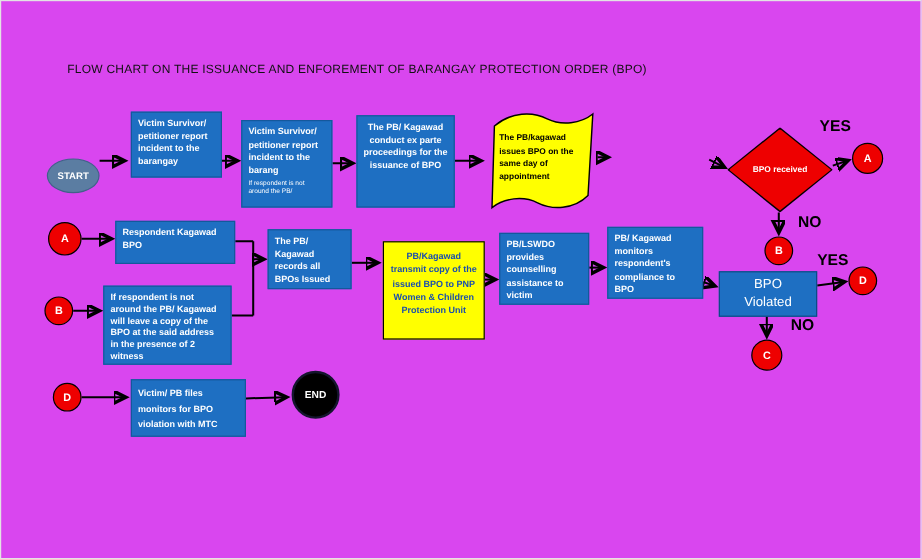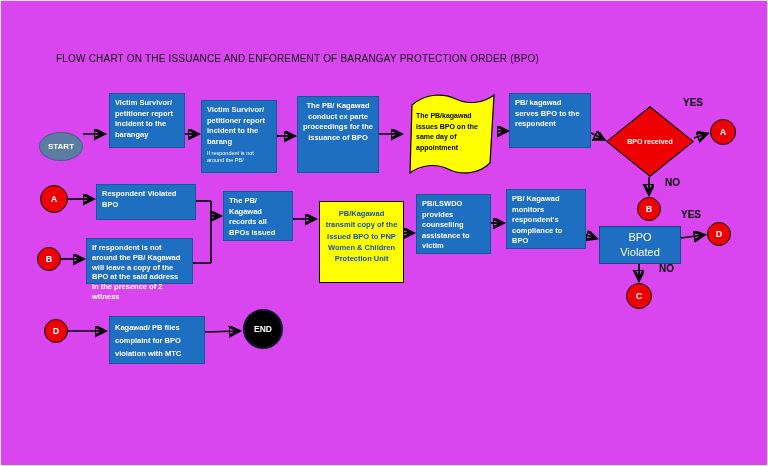--- a/index.html
+++ b/index.html
@@ -49,21 +49,21 @@
   .wave svg{position:absolute;inset:0;width:100%;height:100%;}
   .wave-text{
     position:absolute;left:12px;top:22px;right:8px;
     font-size:7px;font-weight:bold;color:#000;line-height:1.5;
   }
   .yellowbox{
     position:absolute;background:var(--accent-yellow,#ffff00);border:1.5px solid #000;
     color:#1a4fae;font-size:7.5px;font-weight:bold;text-align:center;line-height:1.5;
     padding:6px 3px;box-sizing:border-box;z-index:2;
   }
-  .blabel{position:absolute;font-size:10px;font-weight:bold;color:#000;z-index:3;}
+  .blabel{position:absolute;font-size:13px;font-weight:bold;color:#000;z-index:3;}
 </style>
 </head>
 <body>
 
 <div class="page">
 
   <div class="title">FLOW CHART ON THE ISSUANCE AND ENFOREMENT OF BARANGAY PROTECTION ORDER (BPO)</div>
 
   <svg class="wires">
     <defs>
@@ -106,49 +106,48 @@
 
   <div class="box" style="left:296px;top:95px;width:82px;height:77px;text-align:center;">The PB/ Kagawad conduct ex parte proceedings for the issuance of BPO</div>
 
   <div class="wave">
     <svg viewBox="0 0 94 89" preserveAspectRatio="none">
       <path d="M 8 16 C 22 4, 40 4, 52 10 C 64 16, 80 14, 90 6 L 86 74 C 74 86, 56 86, 44 80 C 32 74, 16 76, 6 84 Z" fill="#ffff00" stroke="#000" stroke-width="1.2"></path>
     </svg>
     <div class="wave-text">The PB/kagawad issues  BPO on the same day of appointment</div>
   </div>
 
-  <div class="box" style="left:508px;top:92px;width:82px;height:55px;">PB/ kagawad serves BPO to the respondent</div>
 
   <div class="diamond-outer">
     <div class="diamond-inner">BPO received</div>
   </div>
 
   <div class="blabel" style="left:682px;top:96px;">YES</div>
   <div class="conn" style="left:709px;top:118px;width:26px;height:26px;">A</div>
   <div class="blabel" style="left:664px;top:176px;">NO</div>
   <div class="conn" style="left:636px;top:196px;width:24px;height:24px;">B</div>
 
   <div class="conn" style="left:39px;top:184px;width:28px;height:28px;">A</div>
-  <div class="box" style="left:95px;top:183px;width:100px;height:36px;">Respondent Violated BPO</div>
+  <div class="box" style="left:95px;top:183px;width:100px;height:36px;">Respondent Kagawad BPO</div>
 
   <div class="conn" style="left:36px;top:246px;width:24px;height:24px;">B</div>
-  <div class="box" style="left:85px;top:237px;width:107px;height:46px;line-height:1.3;">If respondent is not around the PB/ Kagawad will leave  a copy of the BPO at the said address in the presence of 2 witness</div>
+  <div class="box" style="left:85px;top:237px;width:107px;height:66px;line-height:1.3;">If respondent is not around the PB/ Kagawad will leave  a copy of the BPO at the said address in the presence of 2 witness</div>
 
   <div class="box" style="left:222px;top:190px;width:70px;height:50px;">The PB/ Kagawad records all BPOs Issued</div>
 
   <div class="yellowbox" style="left:318px;top:200px;width:85px;height:82px;">PB/Kagawad transmit copy of the issued BPO to PNP Women &amp; Children Protection Unit</div>
 
   <div class="box" style="left:505px;top:188px;width:80px;height:60px;">PB/ Kagawad monitors respondent's compliance to BPO</div>
 
   <div class="box" style="left:415px;top:193px;width:75px;height:60px;">PB/LSWDO provides counselling assistance to victim</div>
 
   <div class="box violated" style="left:598px;top:225px;width:82px;height:28px;">BPO Violated</div>
 
   <div class="blabel" style="left:680px;top:208px;">YES</div>
   <div class="conn" style="left:706px;top:221px;width:24px;height:24px;">D</div>
   <div class="blabel" style="left:658px;top:262px;">NO</div>
   <div class="conn" style="left:625px;top:282px;width:26px;height:26px;">C</div>
 
   <div class="conn" style="left:43px;top:318px;width:24px;height:24px;">D</div>
-  <div class="box spread" style="left:108px;top:315px;width:96px;height:48px;">Kagawad/ PB files complaint for BPO violation with MTC</div>
+  <div class="box spread" style="left:108px;top:315px;width:96px;height:48px;">Victim/ PB files monitors for BPO violation with MTC</div>
   <div class="oval endnode" style="left:242px;top:308px;width:40px;height:40px;">END</div>
 
 </div>
 
 </body></html>

